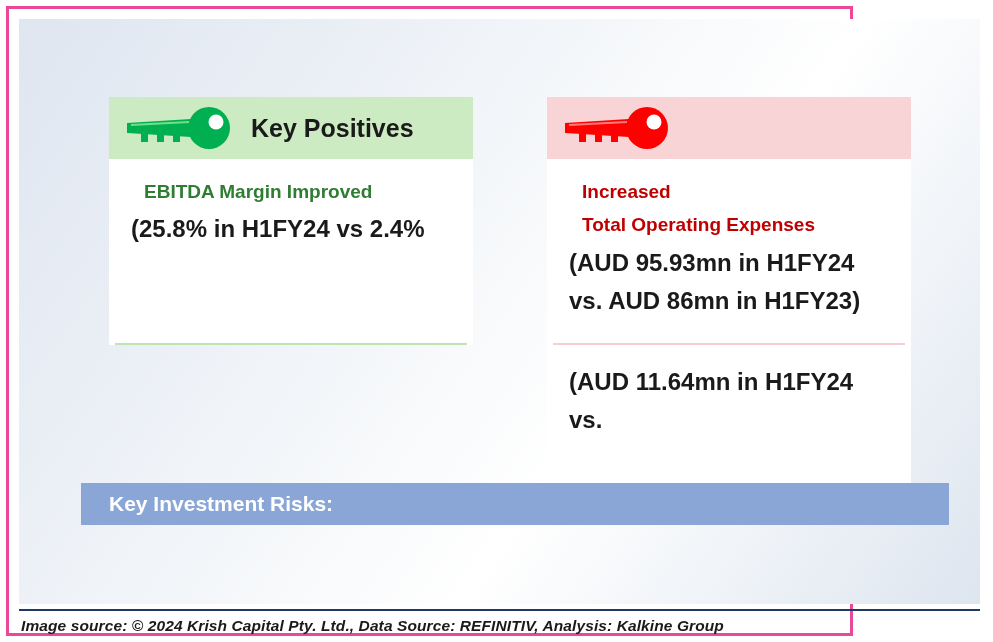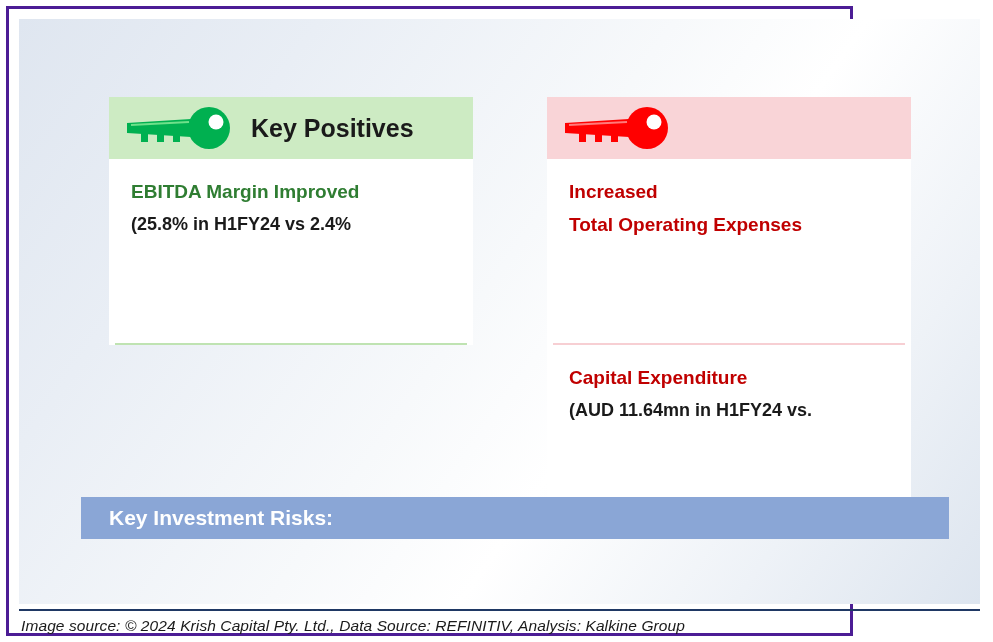--- a/index.html
+++ b/index.html
@@ -20,21 +20,21 @@
     background: #ffffff;
     overflow: hidden;
   }
   .outer-frame {
     position: absolute;
     left: 6px;
     top: 6px;
     width: 847px;
     height: 630px;
     box-sizing: border-box;
-    border: 3px solid #4c1d95;
+    border: 3px solid #ec4899;
     background: #ffffff;
   }
   .canvas {
     position: absolute;
     left: 10px;
     top: 10px;
     width: 961px;
     height: 585px;
     box-sizing: border-box;
     background: linear-gradient(125deg, #dfe6f0 0%, #e9eef5 22%, #f7f9fb 48%, #ffffff 62%, #eef2f7 82%, #dde5ef 100%);
@@ -47,21 +47,21 @@
     height: 2px;
     background: #1f3864;
   }
   .footer-text {
     position: absolute;
     left: 12px;
     top: 608px;
     width: 950px;
     font-size: 15.5px;
     font-style: italic;
-    font-weight: normal;
+    font-weight: bold;
     color: #1a1a1a;
     letter-spacing: 0.1px;
   }
 
   
   .col {
     position: absolute;
     top: 78px;
     width: 364px;
   }
@@ -104,38 +104,38 @@
     bottom: 0;
     height: 2px;
   }
   .divider.green { background: #bfe3b2; }
   .divider.red { background: #f7cfd3; }
 
   .card-title {
     font-size: 19px;
     font-weight: bold;
     line-height: 1.55;
-    margin: 0 0 4px 0;
+    margin: 0 0 4px 13px;
   }
   .card-title.green { color: #2f7d32; }
   .card-title.red { color: #c00000; }
 
   .card-sub {
-    font-size: 18px;
+    font-size: 24px;
     font-weight: bold;
     color: #1a1a1a;
     line-height: 1.6;
     margin: 0;
   }
 
   
   .risks {
     position: absolute;
     left: 62px;
-    top: 478px;
+    top: 464px;
     width: 868px;
   }
   .risks-head {
     height: 42px;
     background: #8aa6d6;
     display: flex;
     align-items: center;
     padding-left: 28px;
     box-sizing: border-box;
   }
@@ -196,25 +196,26 @@
             <rect x="18" y="28" width="7" height="9" fill="#ff0000"></rect>
             <rect x="34" y="28" width="7" height="9" fill="#ff0000"></rect>
             <rect x="50" y="28" width="7" height="9" fill="#ff0000"></rect>
             <path d="M8 20 L66 17" stroke="#ff7b7b" stroke-width="2" fill="none"></path>
           </svg>
         </div>
 
         <div class="card first">
           <p class="card-title red">Increased</p>
           <p class="card-title red">Total Operating Expenses</p>
+          <p class="card-sub">(AUD 95.93mn in H1FY24</p>
+          <p class="card-sub">vs. AUD 86mn in H1FY23)</p>
           <div class="divider red"></div>
         </div>
 
         <div class="card second">
-          <p class="card-title red">Capital Expenditure</p>
           <p class="card-sub">(AUD 11.64mn in H1FY24 vs.</p>
         </div>
       </div>
 
       <div class="risks">
         <div class="risks-head">
           <span class="risks-head-text">Key Investment Risks:</span>
         </div>
       </div>
 

